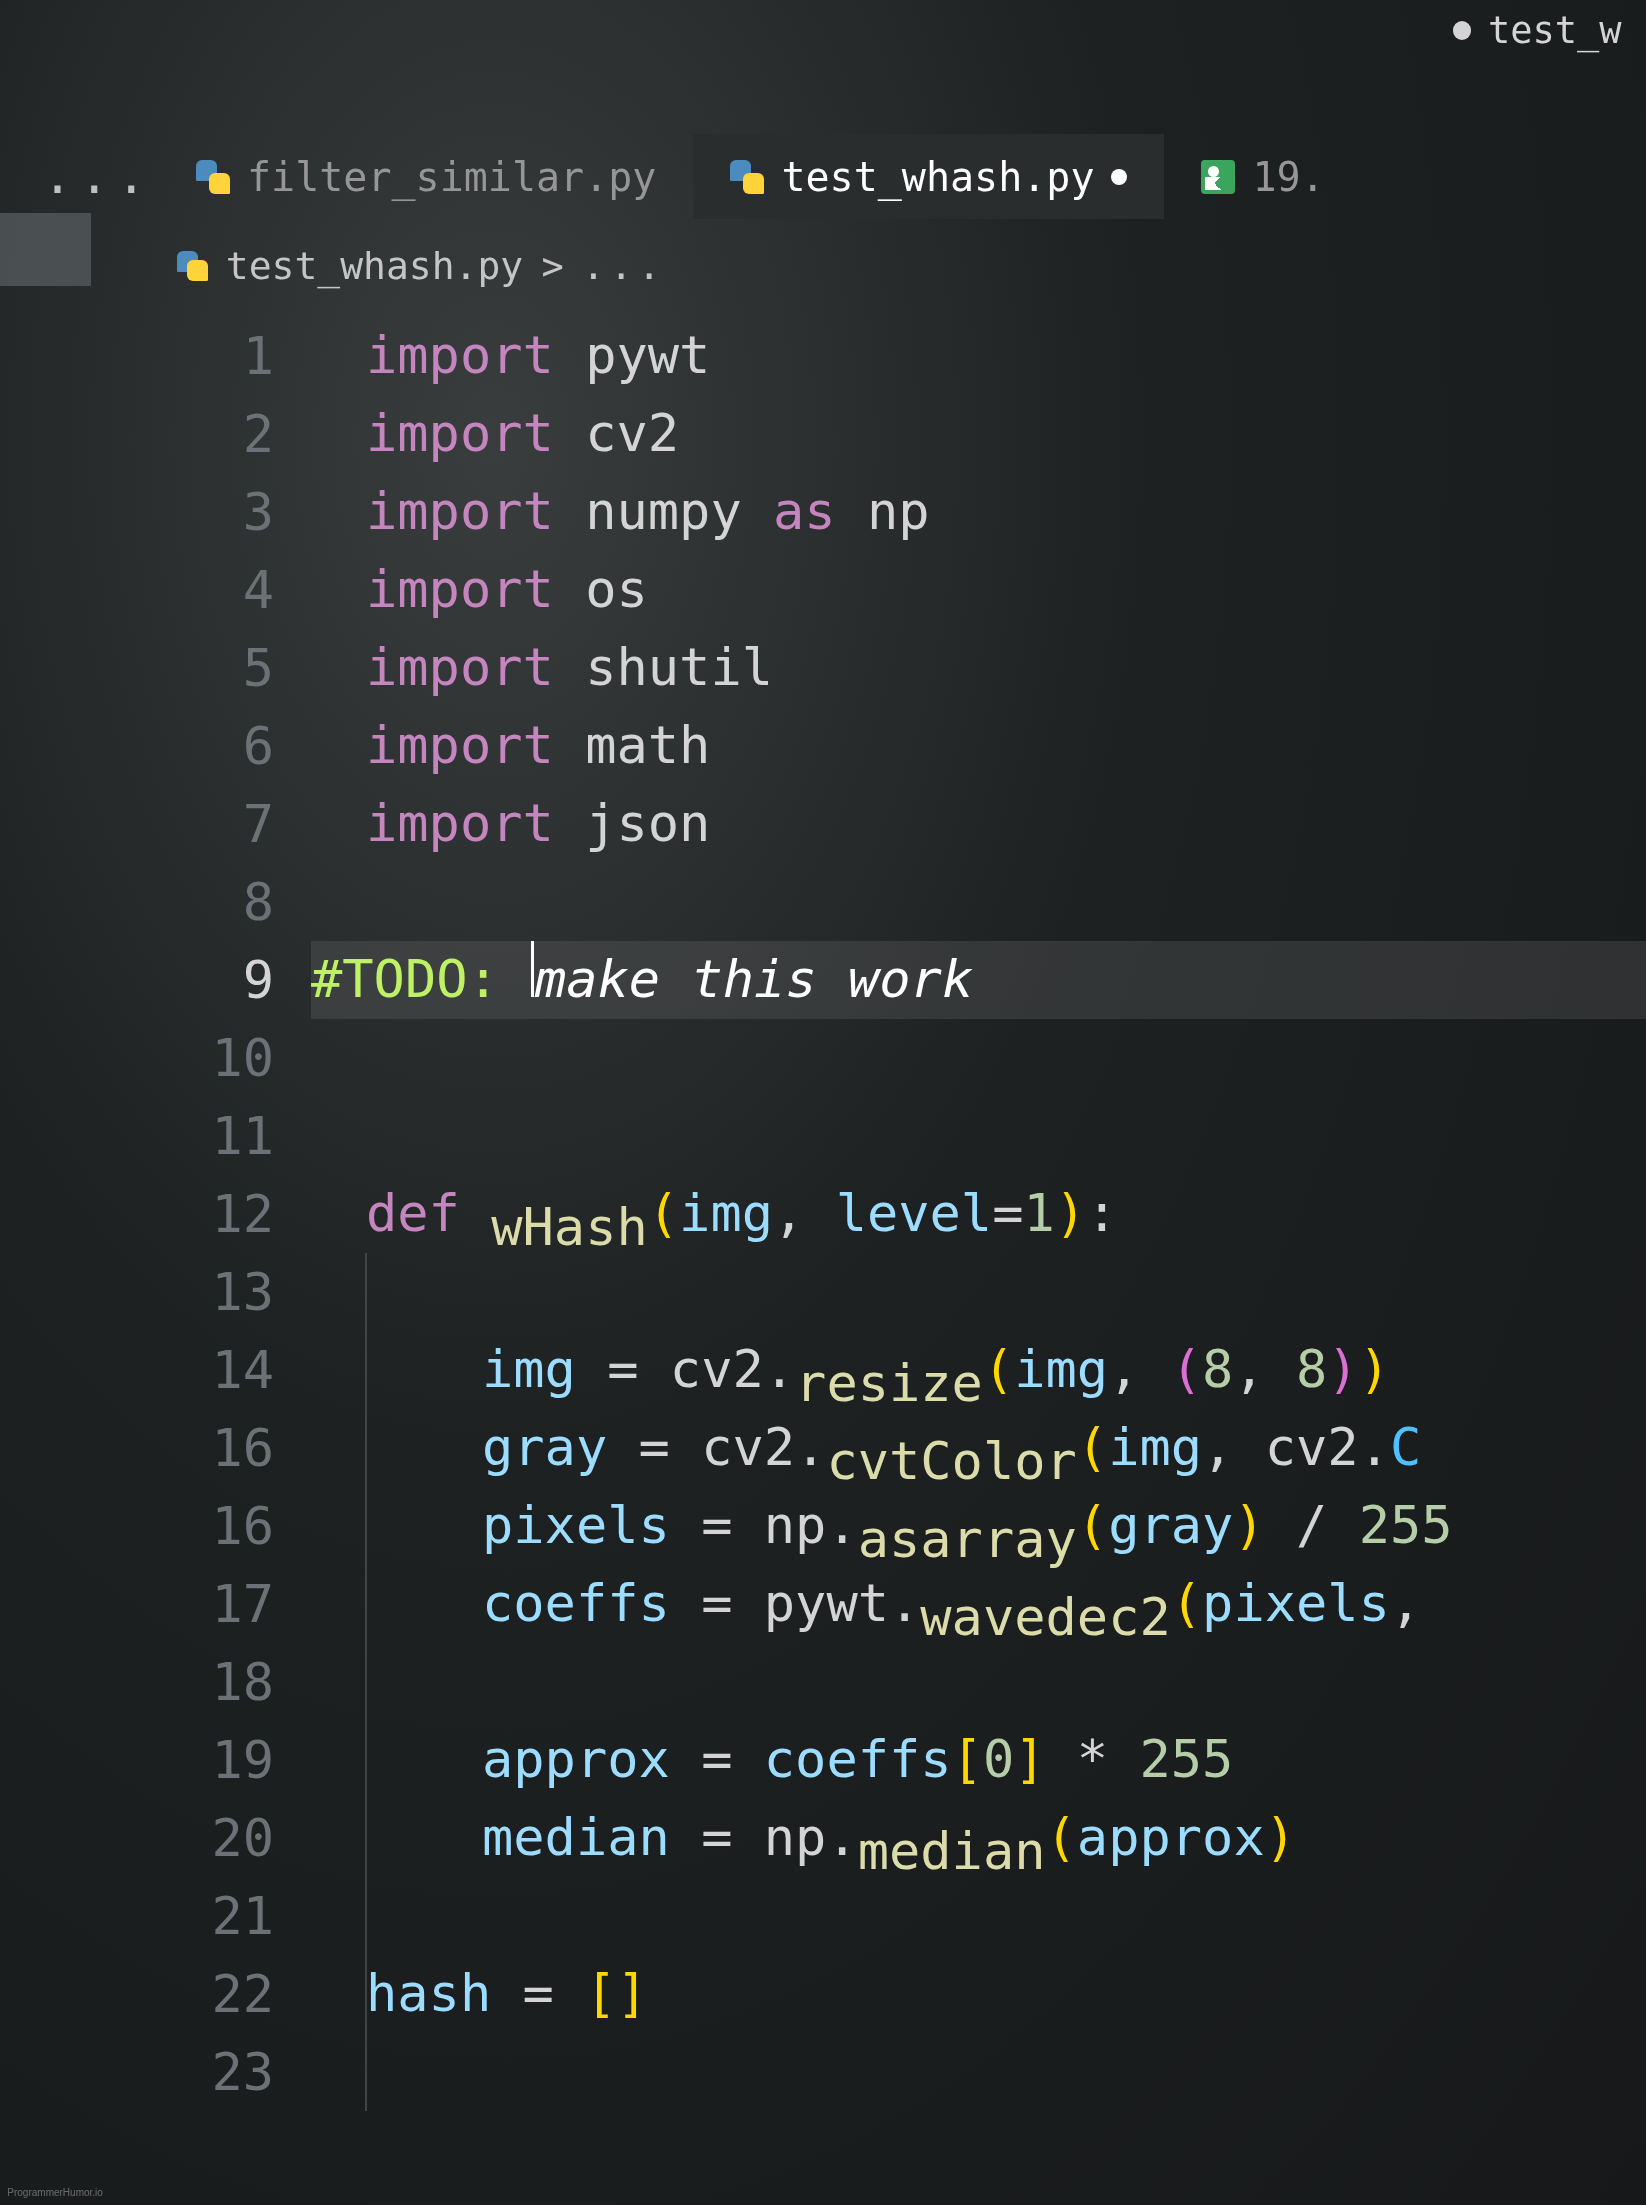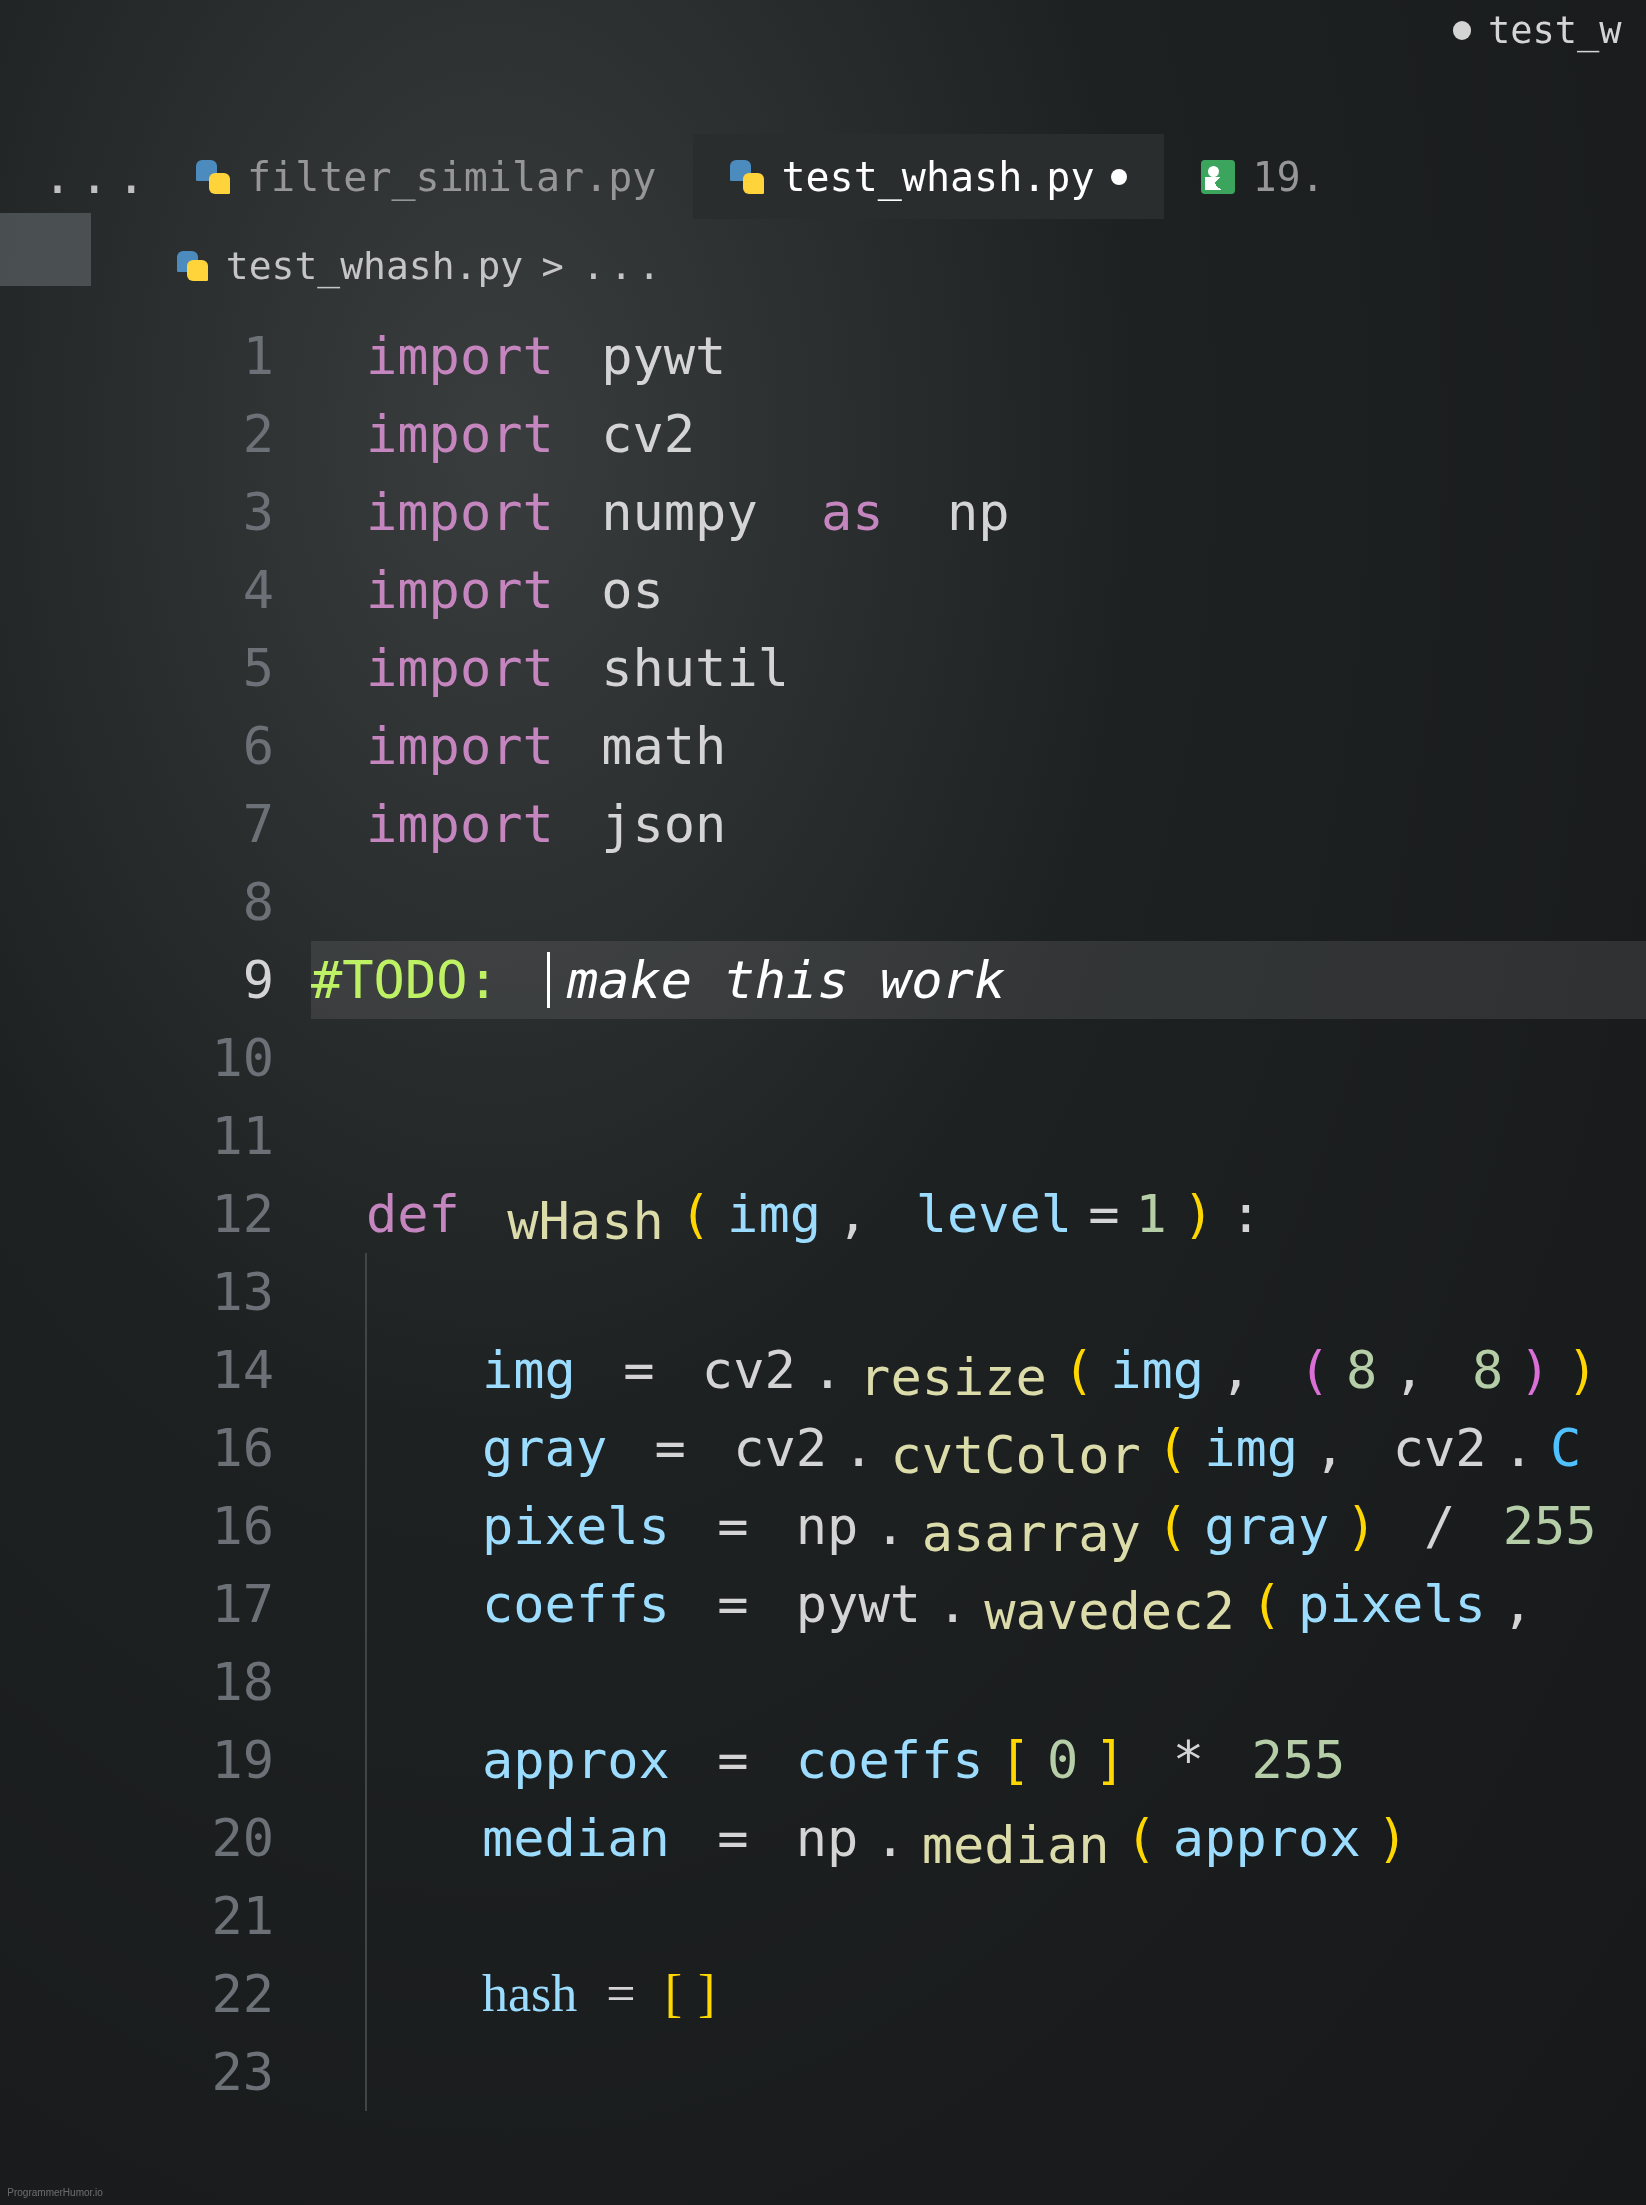--- a/index.html
+++ b/index.html
@@ -147,24 +147,22 @@
 
   .code {
     position: absolute;
     left: 366px;
     right: 0;
     top: 0;
   }
   .code-line {
     height: 78px;
     display: flex;
-    align-items: center;
     white-space: pre;
     position: relative;
-    gap: 16px;
   }
   .code-line.hl {
     background: rgba(128,128,128,0.22);
     margin-left: -55px;
     padding-left: 55px;
   }
   .indent-guide {
     position: absolute;
     left: -1.2px;
     top: 0; bottom: 0;
@@ -289,20 +287,20 @@
         <div class="code-line" style="padding-left: 0px;"><span class="kw">def </span><span class="fn">wHash</span><span class="brk1">(</span><span class="param">img</span><span class="pn">, </span><span class="param">level</span><span class="op">=</span><span class="num">1</span><span class="brk1">)</span><span class="pn">:</span></div>
         <div class="code-line" style="padding-left: 116px;"><span class="indent-guide"></span></div>
         <div class="code-line" style="padding-left: 116px;"><span class="indent-guide"></span><span class="var">img</span><span class="op"> = </span><span class="id">cv2</span><span class="pn">.</span><span class="fn">resize</span><span class="brk1">(</span><span class="var">img</span><span class="pn">, </span><span class="brk2">(</span><span class="num">8</span><span class="pn">, </span><span class="num">8</span><span class="brk2">)</span><span class="brk1">)</span></div>
         <div class="code-line" style="padding-left: 116px;"><span class="indent-guide"></span><span class="var">gray</span><span class="op"> = </span><span class="id">cv2</span><span class="pn">.</span><span class="fn">cvtColor</span><span class="brk1">(</span><span class="var">img</span><span class="pn">, </span><span class="id">cv2</span><span class="pn">.</span><span class="const">C</span></div>
         <div class="code-line" style="padding-left: 116px;"><span class="indent-guide"></span><span class="var">pixels</span><span class="op"> = </span><span class="id">np</span><span class="pn">.</span><span class="fn">asarray</span><span class="brk1">(</span><span class="var">gray</span><span class="brk1">)</span><span class="op"> / </span><span class="num">255</span></div>
         <div class="code-line" style="padding-left: 116px;"><span class="indent-guide"></span><span class="var">coeffs</span><span class="op"> = </span><span class="id">pywt</span><span class="pn">.</span><span class="fn">wavedec2</span><span class="brk1">(</span><span class="var">pixels</span><span class="pn">,</span></div>
         <div class="code-line" style="padding-left: 116px;"><span class="indent-guide"></span></div>
         <div class="code-line" style="padding-left: 116px;"><span class="indent-guide"></span><span class="var">approx</span><span class="op"> = </span><span class="var">coeffs</span><span class="brk1">[</span><span class="num">0</span><span class="brk1">]</span><span class="op"> * </span><span class="num">255</span></div>
         <div class="code-line" style="padding-left: 116px;"><span class="indent-guide"></span><span class="var">median</span><span class="op"> = </span><span class="id">np</span><span class="pn">.</span><span class="fn">median</span><span class="brk1">(</span><span class="var">approx</span><span class="brk1">)</span></div>
         <div class="code-line" style="padding-left: 116px;"><span class="indent-guide"></span></div>
-        <div class="code-line" style="padding-left: 116px; font-family: Liberation Serif, serif;"><span class="indent-guide"></span><span class="var">hash</span><span class="op"> = </span><span class="brk1">[</span><span class="brk1">]</span></div>
+        <div class="code-line" style=""><span class="indent-guide"></span><span class="var">hash</span><span class="op"> = </span><span class="brk1">[</span><span class="brk1">]</span></div>
         <div class="code-line" style="padding-left: 116px;"><span class="indent-guide"></span></div>
       </div>
   </div>
 
   <div class="watermark">ProgrammerHumor.io</div>
 </div>
 
 
 </body></html>

